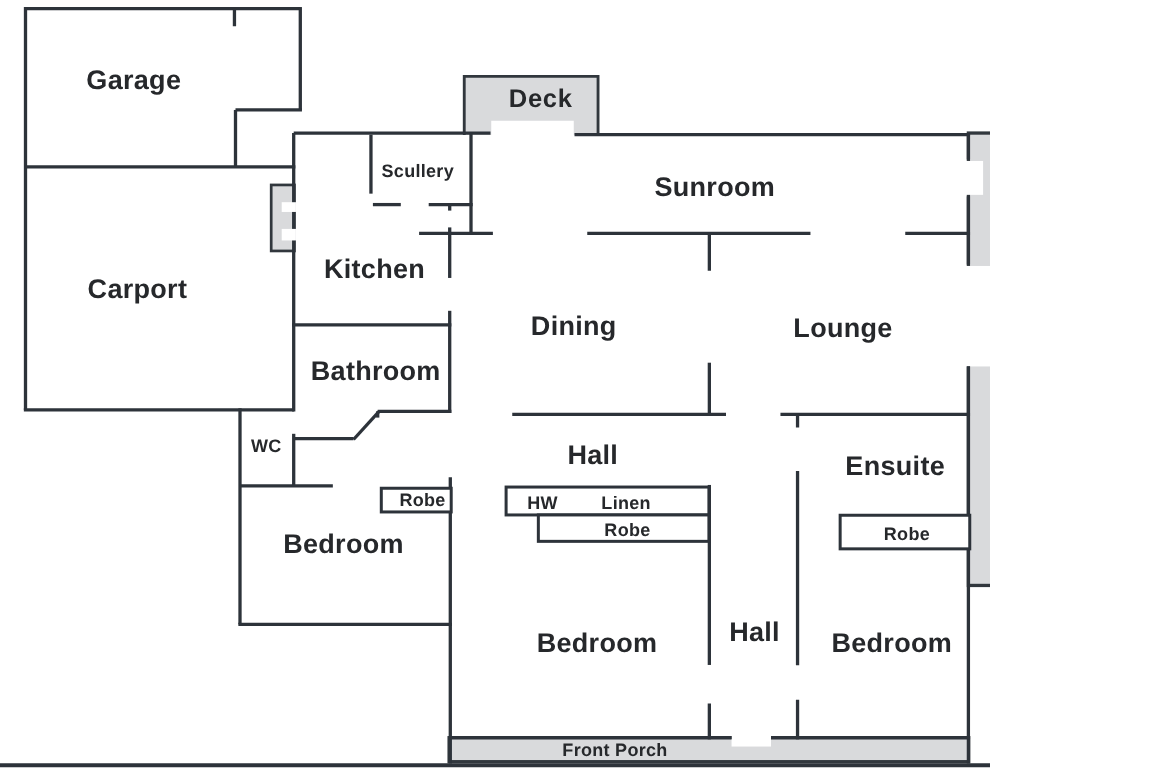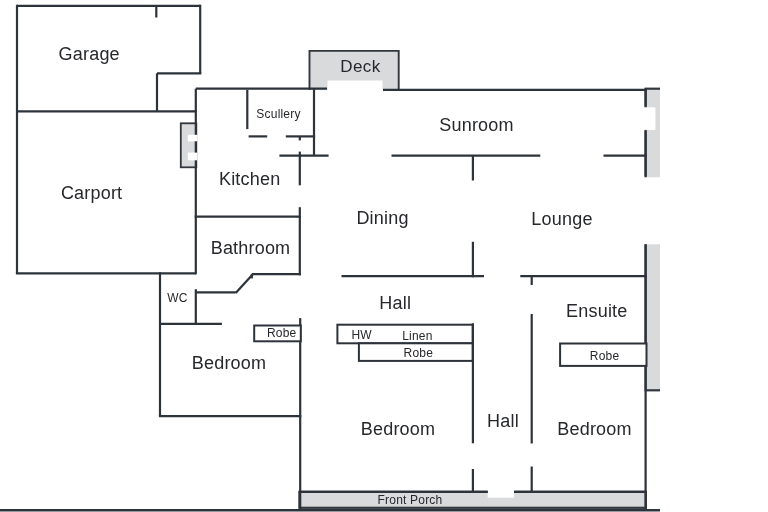--- a/index.html
+++ b/index.html
@@ -1,16 +1,16 @@
 <!DOCTYPE html>
 <html><head>
 <meta charset="utf-8">
 <style>
   html,body{margin:0;padding:0;background:#ffffff;}
-  .wrap{width:660px;height:512px;position:relative;overflow:hidden;}
+  .wrap{width:660px;height:512px;position:relative;overflow:hidden;font-weight:bold;}
   text{font-family:"Liberation Sans", sans-serif;fill:#26282b;}
   .big{font-size:18px;letter-spacing:0.2px;}
   .sm{font-size:12px;letter-spacing:0.2px;}
   .deckt{font-size:17px;letter-spacing:0.5px;}
 </style>
 </head>
 <body>
 <div class="wrap">
 <svg width="768" height="512" viewBox="0 0 768 512" xmlns="http://www.w3.org/2000/svg">
   <rect x="0" y="0" width="768" height="512" fill="#ffffff"></rect>

